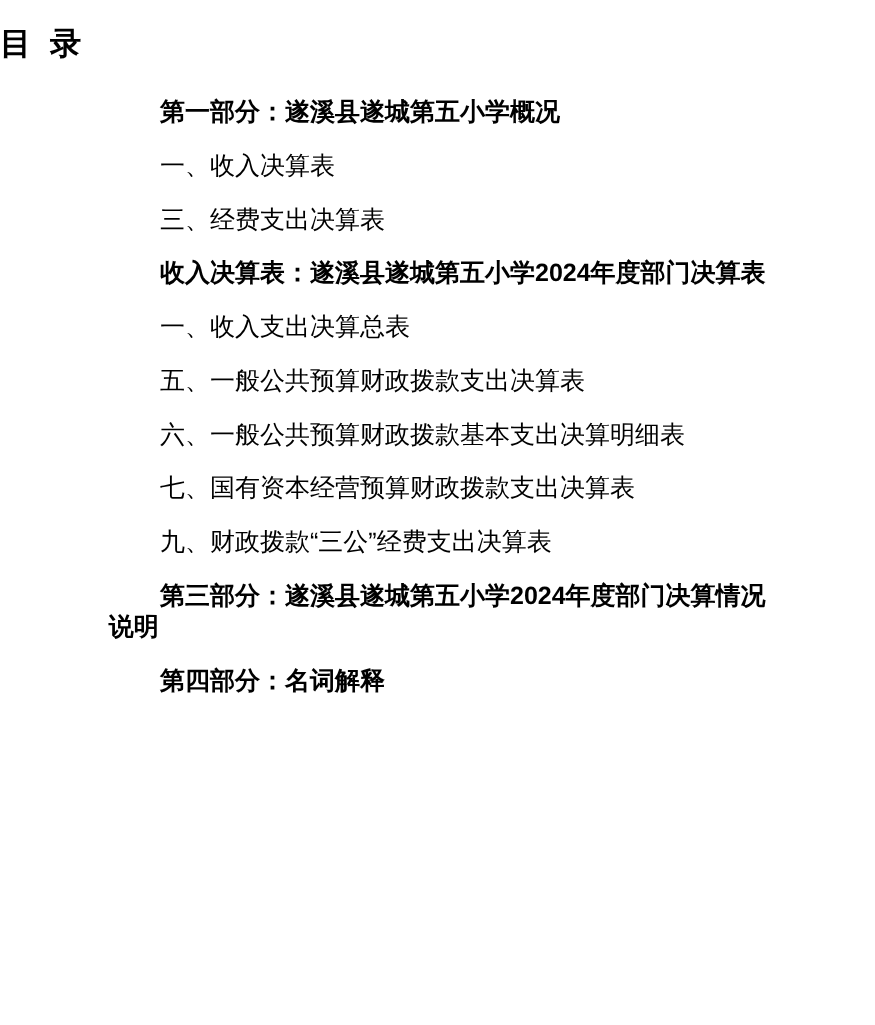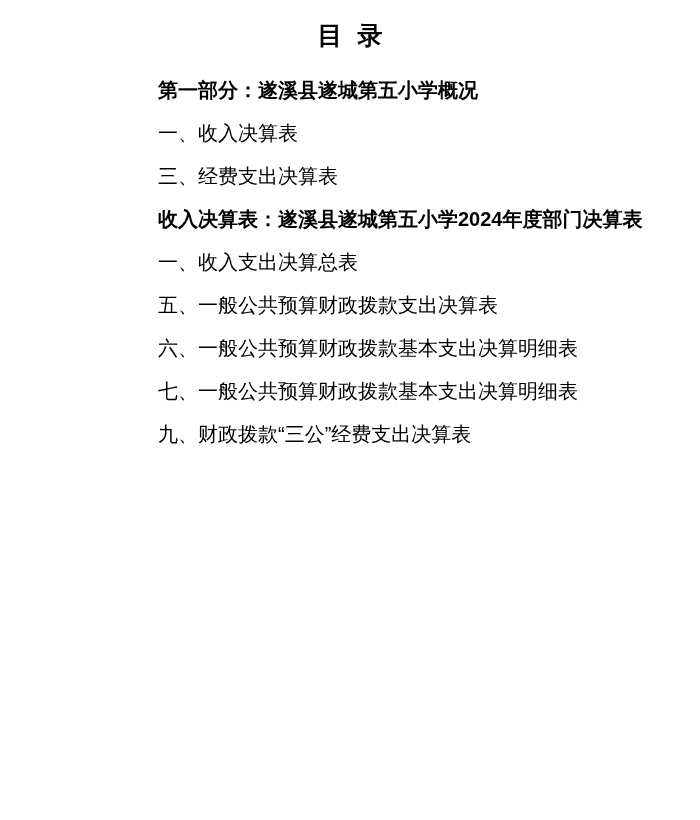--- a/index.html
+++ b/index.html
@@ -16,26 +16,26 @@
     overflow: hidden;
     font-family: "Liberation Sans", sans-serif;
     color: #000000;
   }
   .doc-title {
     margin: 0 0 28px 0;
     padding-top: 20px;
     font-size: 25px;
     line-height: 30px;
     font-weight: bold;
-    text-align: center;
+    text-align: left;
     word-spacing: 8px;
     color: #000000;
   }
   .toc {
-    padding-left: 117px;
+    padding-left: 87px;
     padding-right: 55px;
   }
   .toc-line {
     margin: 0 0 18px 0;
     font-size: 20px;
     line-height: 25px;
     text-indent: 41px;
     font-weight: normal;
     color: #000000;
   }
@@ -49,16 +49,18 @@
 <div class="page">
   <h1 class="doc-title">目 录</h1>
   <div class="toc">
       <p class="toc-line heading">第一部分：遂溪县遂城第五小学概况</p>
       <p class="toc-line item">一、收入决算表</p>
       <p class="toc-line item">三、经费支出决算表</p>
       <p class="toc-line heading">收入决算表：遂溪县遂城第五小学2024年度部门决算表</p>
       <p class="toc-line item">一、收入支出决算总表</p>
       <p class="toc-line item">五、一般公共预算财政拨款支出决算表</p>
       <p class="toc-line item">六、一般公共预算财政拨款基本支出决算明细表</p>
-      <p class="toc-line item">七、一般公共预算财政拨款基本支出决算明细表</p>
+      <p class="toc-line item">七、国有资本经营预算财政拨款支出决算表</p>
       <p class="toc-line item">九、财政拨款“三公”经费支出决算表</p>
+      <p class="toc-line heading">第三部分：遂溪县遂城第五小学2024年度部门决算情况<br>说明</p>
+      <p class="toc-line heading">第四部分：名词解释</p>
     </div>
 </div>
 
 </body></html>

